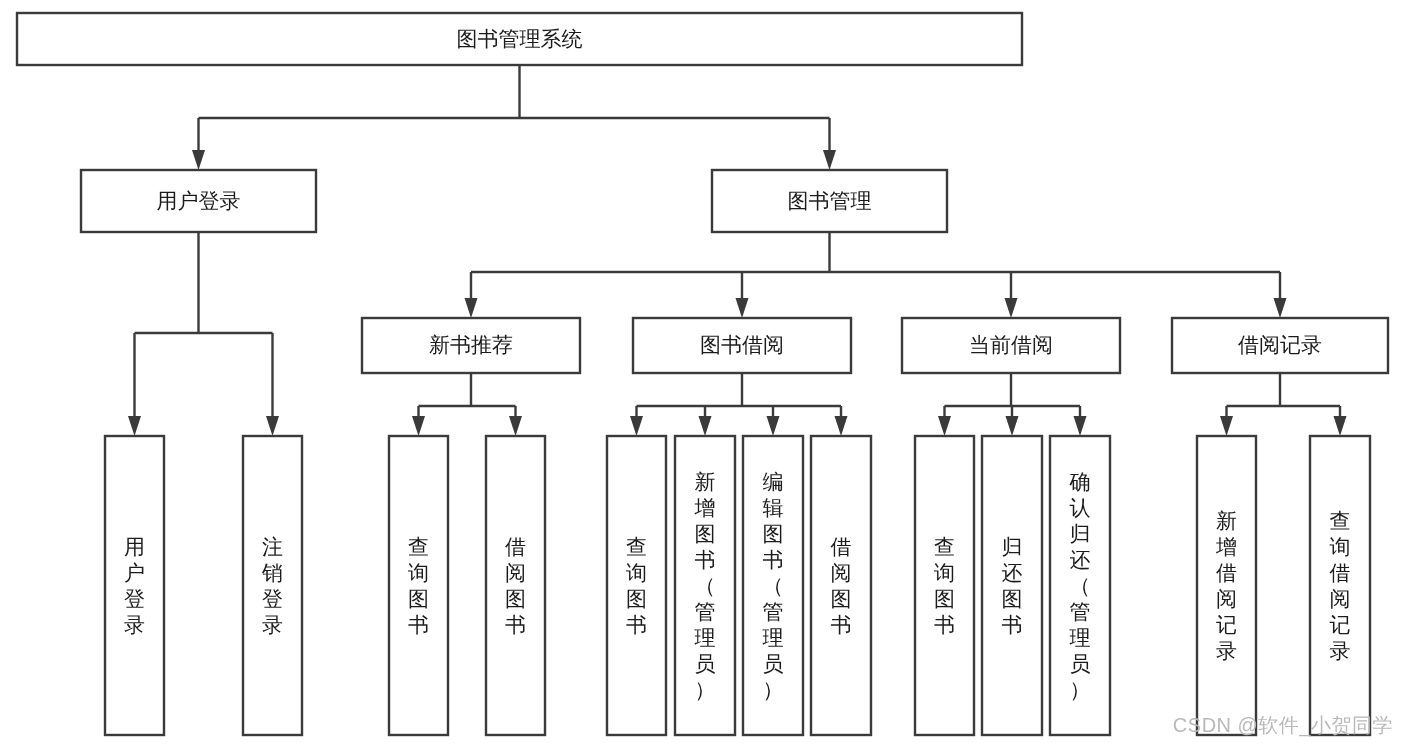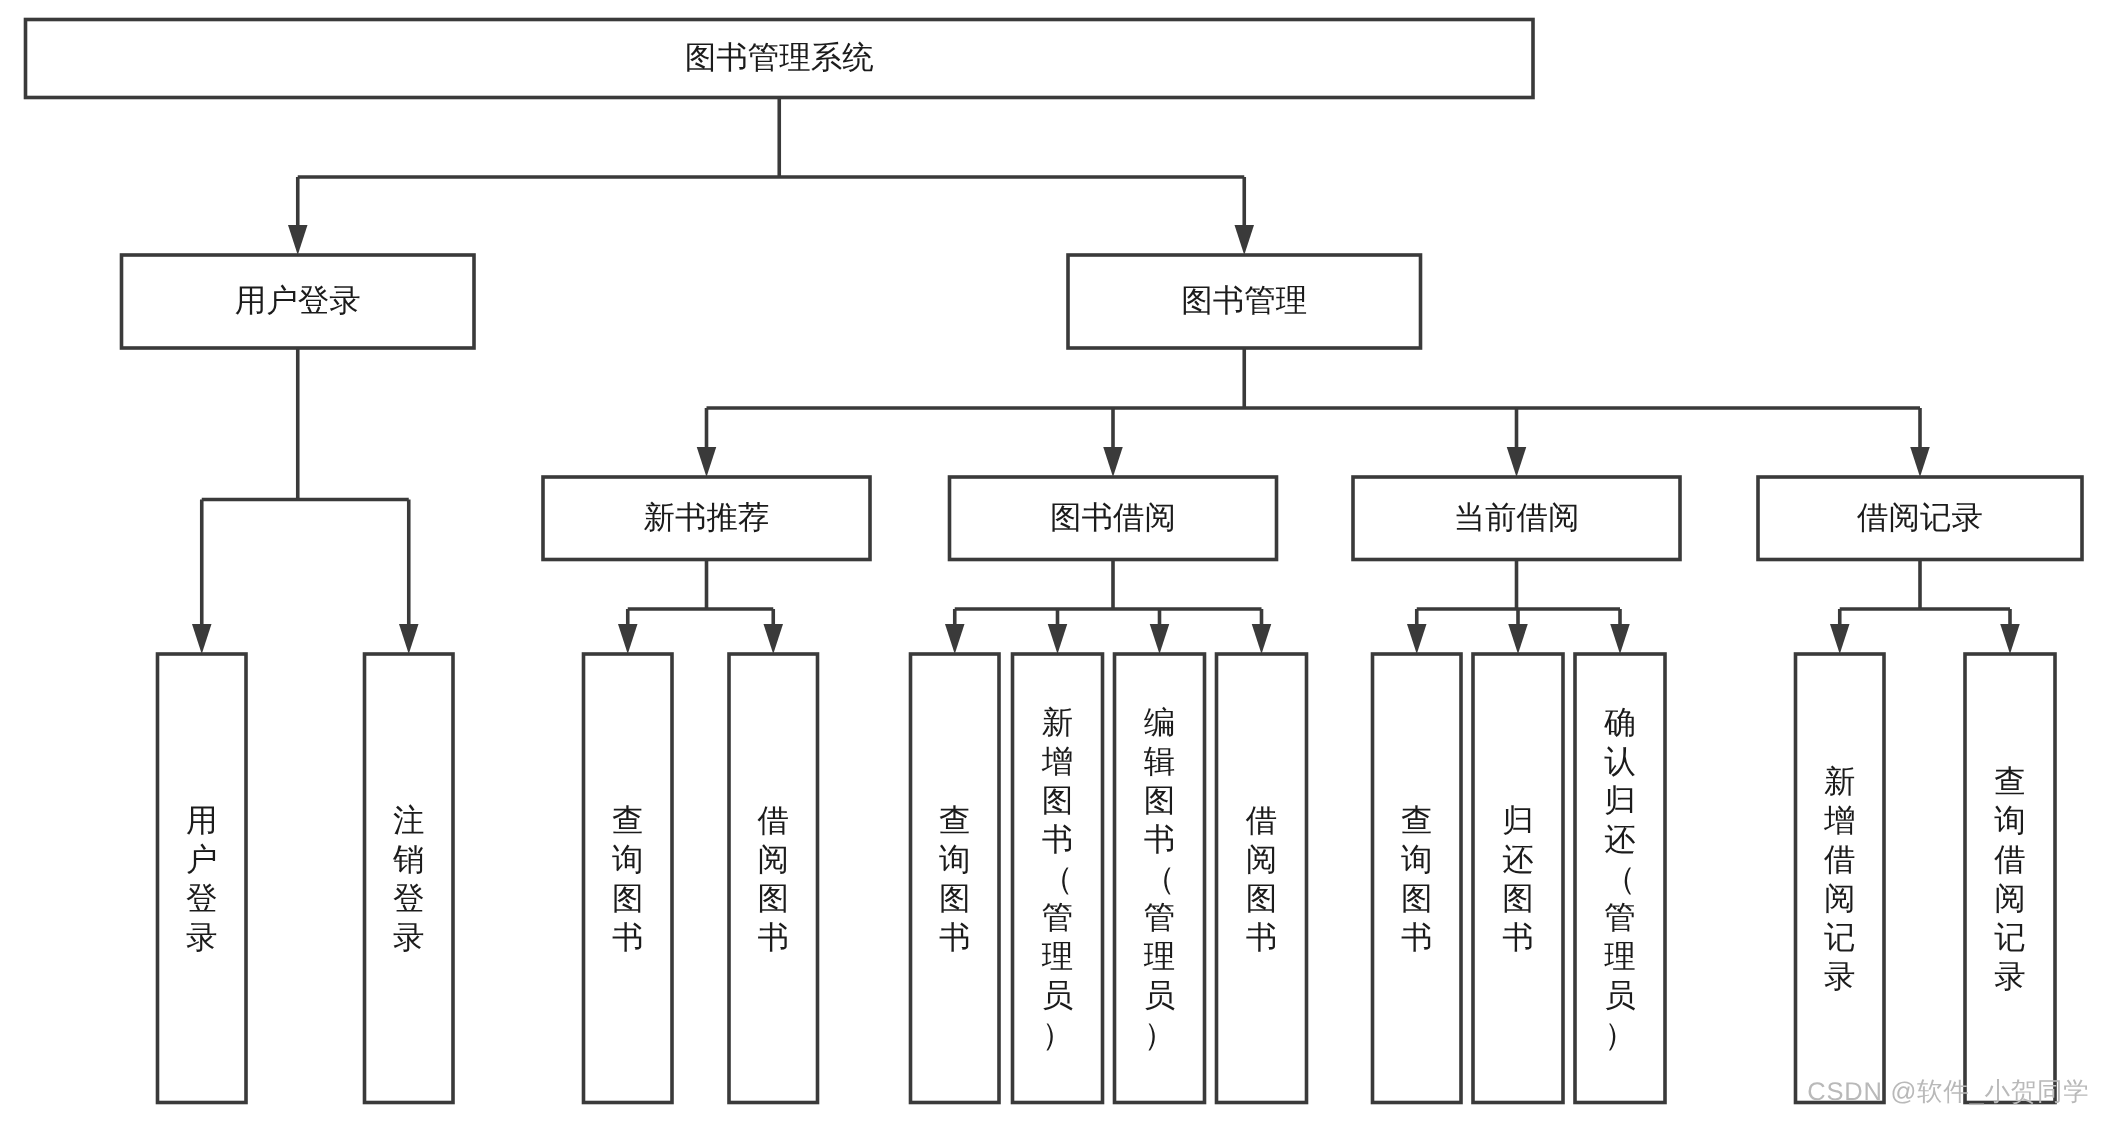--- a/index.html
+++ b/index.html
@@ -53,21 +53,21 @@
     fill: #1b1b1b;
     font-family: "Liberation Sans", "DejaVu Sans", sans-serif;
     font-size: 21px;
     text-anchor: middle;
   }
   .watermark-text {
     position: absolute;
     right: 12px;
     bottom: 8px;
     font-family: "Liberation Sans", "DejaVu Sans", sans-serif;
-    font-size: 17px;
+    font-size: 20px;
     color: #b9b9b9;
     letter-spacing: 0.5px;
     white-space: nowrap;
     user-select: none;
   }
 </style>
 </head>
 <body>
 
 <div id="diagram-root">

